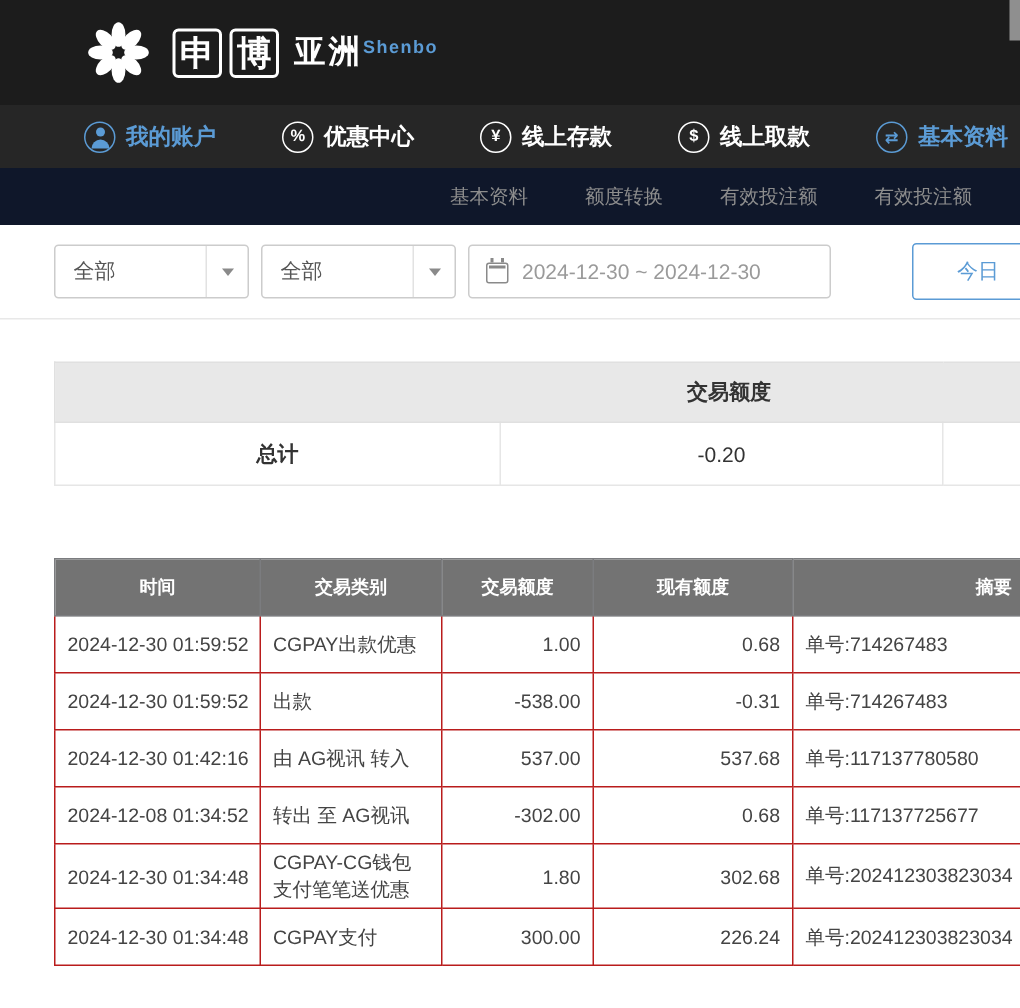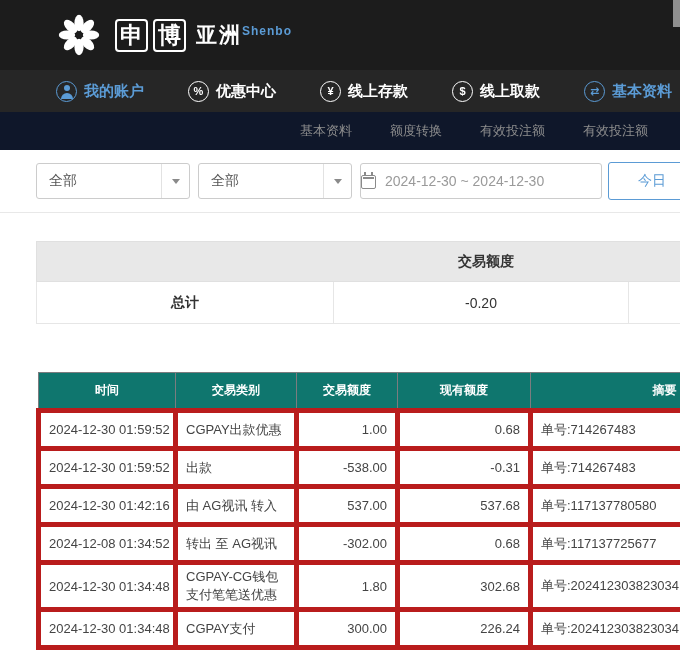--- a/index.html
+++ b/index.html
@@ -25,45 +25,45 @@
     position:absolute; top:3px; left:50%; transform:translateX(-50%); }
   .icon-user::after { content:""; width:12px; height:6px; border-radius:6px 6px 0 0; background:currentColor;
     position:absolute; bottom:2px; left:50%; transform:translateX(-50%); }
 
   
   .subnav { height:38px; background:#0f172a; display:flex; align-items:center; gap:38px; padding-left:300px; font-size:13px; }
   .subnav-item { color:#8d8d8d; cursor:pointer; white-space:nowrap; }
 
   
   .filter-row { display:flex; align-items:center; margin:12px 0 0 36px; height:38px; position:relative; }
-  .select { width:154px; height:36px; border:1px solid #ccc; border-radius:3px; display:flex; align-items:center;
+  .select { width:130px; height:36px; border:1px solid #ccc; border-radius:3px; display:flex; align-items:center;
     margin-right:8px; background:#fff; color:#555; font-size:14px; cursor:pointer; }
   .sel-label { flex:1; padding-left:12px; }
   .sel-caret { width:28px; height:100%; display:flex; align-items:center; justify-content:center; border-left:1px solid #e2e2e2; }
   .caret-tri { width:0; height:0; border-left:4px solid transparent; border-right:4px solid transparent; border-top:5px solid #8a8a8a; }
   .date-field { width:242px; height:36px; border:1px solid #ccc; border-radius:3px; display:flex; align-items:center;
-    gap:9px; color:#9a9a9a; font-size:14px; background:#fff; cursor:pointer; }
+    gap:9px; padding-left:11px; color:#9a9a9a; font-size:14px; background:#fff; cursor:pointer; }
   .cal-icon { width:15px; height:14px; border:1.5px solid #8a8a8a; border-radius:2px; position:relative; margin-top:2px; flex:0 0 auto; }
   .cal-icon::before { content:""; position:absolute; top:1px; left:1px; right:1px; height:2px; background:#8a8a8a; }
   .cal-icon::after { content:""; position:absolute; top:-4px; left:2px; width:2px; height:3px; background:#8a8a8a; box-shadow:7px 0 0 #8a8a8a; }
   .today-btn { position:absolute; left:572px; top:0; width:88px; height:38px; border:1px solid #5b9bd5; color:#5b9bd5;
     background:#fff; border-radius:3px; font-size:14px; cursor:pointer; font-family:inherit; }
   .filter-divider { margin-top:12px; border-bottom:1px solid #e8e8e8; width:100%; }
 
   
   .summary-table { margin:28px 0 0 36px; width:900px; border-collapse:collapse; table-layout:fixed; }
   .summary-table th { background:#e8e8e8; height:40px; font-size:14px; color:#333; font-weight:bold; border:1px solid #e0e0e0; text-align:center; }
   .summary-table td { height:42px; text-align:center; font-size:14px; color:#333; border:1px solid #e6e6e6; }
   .summary-label { font-weight:bold; }
 
   
   .tx-table { margin:48px 0 0 36px; width:760px; border-collapse:collapse; table-layout:fixed; }
-  .tx-table thead th { background:#0f766e; color:#fff; font-size:12px; font-weight:bold; height:38px;
+  .tx-table thead th { background:#737373; color:#fff; font-size:12px; font-weight:bold; height:38px;
     border:1px solid #7b7c7f; text-align:center; }
-  .tx-table td { font-size:13px; color:#444; padding:3px 8px; border:5px solid #b91c1c; height:38px; background:#fff; }
+  .tx-table td { font-size:13px; color:#444; padding:3px 8px; border:1px solid #b91c1c; height:38px; background:#fff; }
   .td-time { white-space:nowrap; padding-left:5px; }
   .td-amount, .td-balance { text-align:right; }
 
   
   .scroll-thumb { position:absolute; top:0; right:0; width:7px; height:27px; background:#8f8f8f; }
 </style>
 </head>
 <body>
 
 <div class="topbar">

